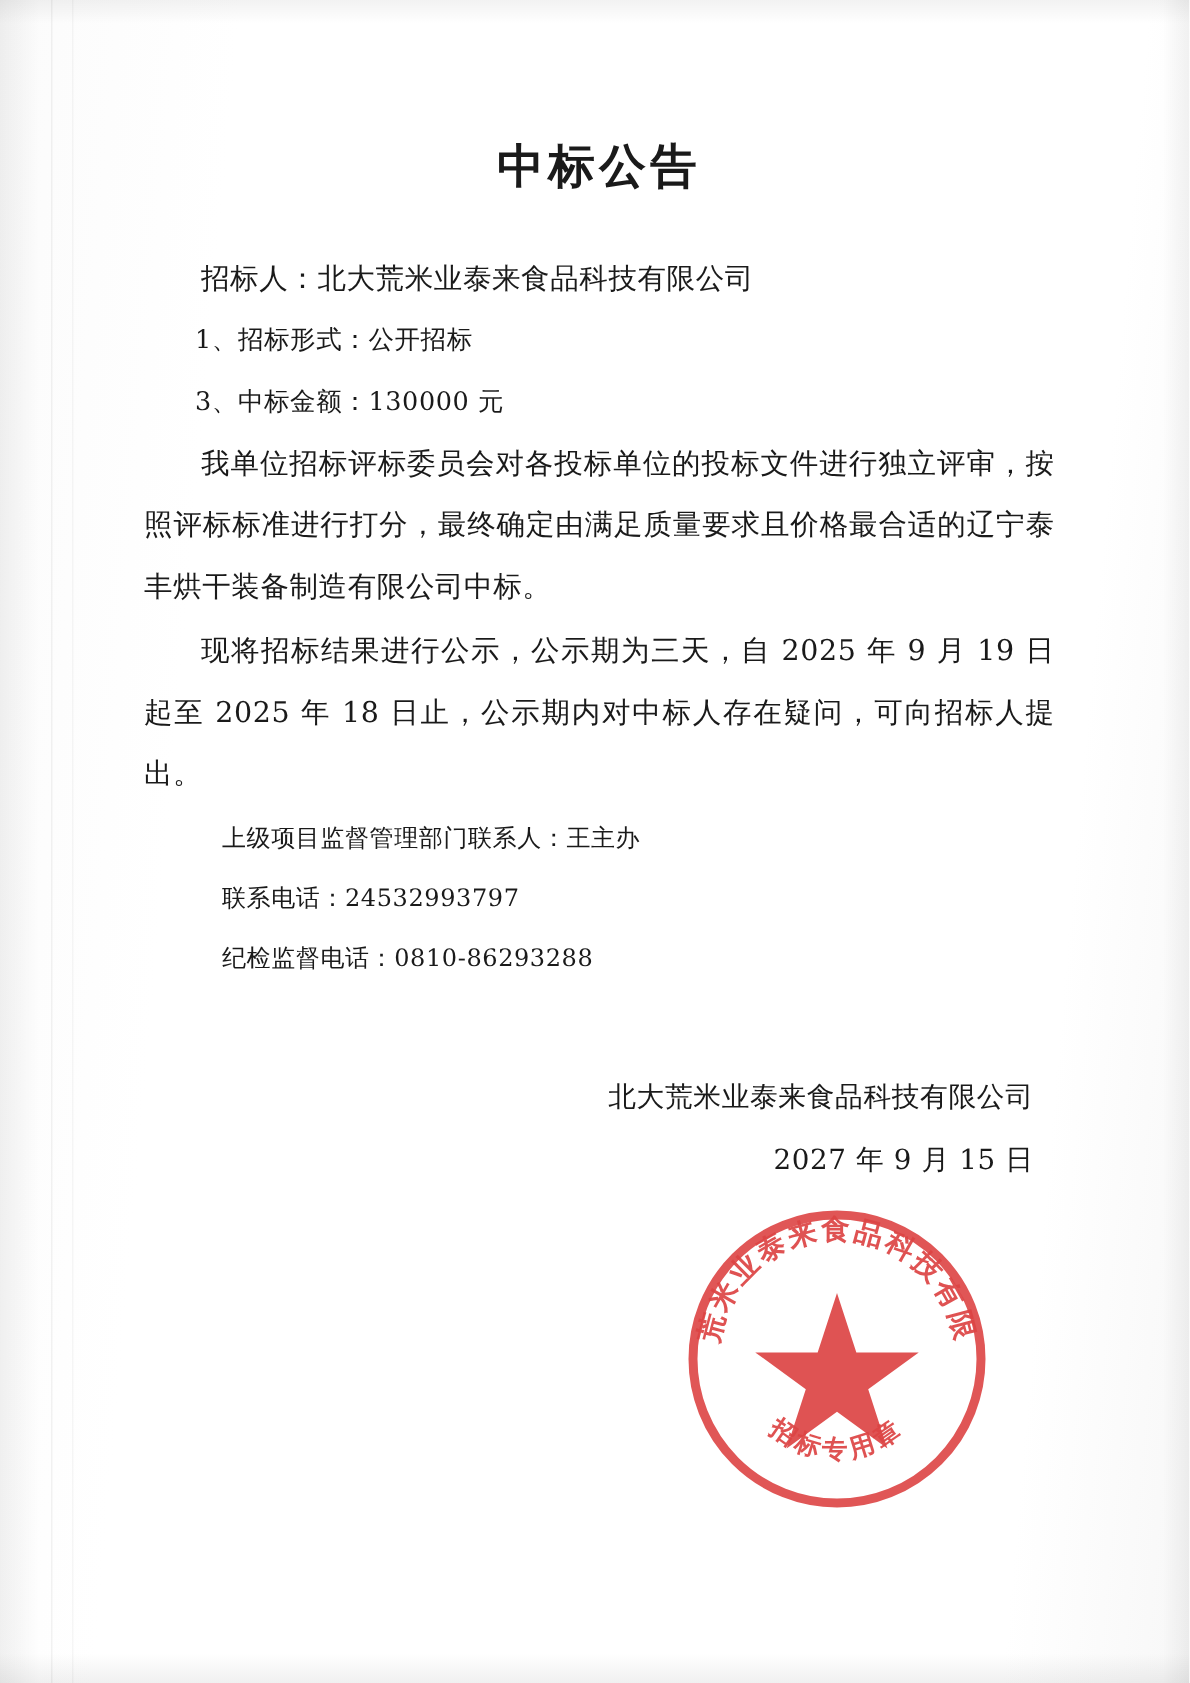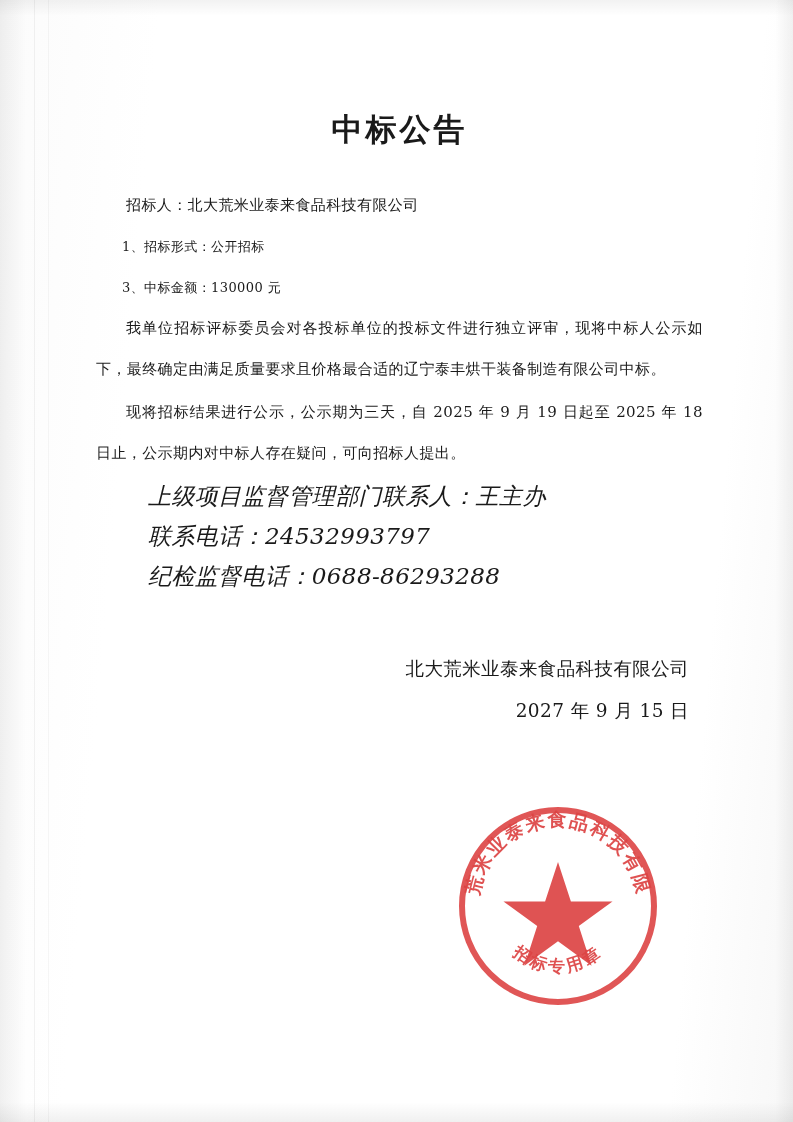--- a/index.html
+++ b/index.html
@@ -51,57 +51,56 @@
   .scan-bottom-shadow {
     position: absolute;
     bottom: 0; left: 0; right: 0; height: 20px;
     background: linear-gradient(to top, rgba(0,0,0,0.06), rgba(0,0,0,0));
   }
 
   .content {
     position: absolute;
     left: 96px;
     right: 90px;
-    top: 109px;
+    top: 90px;
   }
 
   .doc-title {
     text-align: center;
     font-size: 31px;
     font-weight: bold;
     letter-spacing: 3px;
     margin: 0 0 34px 0;
     font-family: "DejaVu Serif", "Liberation Serif", serif;
   }
 
   .para {
-    font-size: 15px;
+    font-size: 19px;
     line-height: 41px;
     text-indent: 2em;
     margin: 0 0 2px 0;
     text-align: justify;
     letter-spacing: 0.4px;
   }
   .para.tight { margin-bottom: 0; }
 
   .list-line {
-    font-size: 13px;
+    font-size: 17px;
     line-height: 41px;
     text-indent: 2em;
     margin: 0;
     letter-spacing: 0.4px;
   }
 
   .contact-line {
-    font-size: 23px;
+    font-size: 16px;
     line-height: 40px;
     margin: 0;
     padding-left: 52px;
     letter-spacing: 0.4px;
-    font-style: italic;
   }
 
   .email-link {
     text-decoration: underline;
     font-family: "DejaVu Serif", "Liberation Serif", serif;
   }
 
   .sign-block {
     margin-top: 52px;
     text-align: right;
@@ -142,26 +141,26 @@
 
   <div class="content">
 
     <h1 class="doc-title">中标公告</h1>
 
     <p class="para tight">招标人：北大荒米业泰来食品科技有限公司</p>
 
     <p class="list-line">1、招标形式：公开招标</p>
     <p class="list-line">3、中标金额：130000 元</p>
 
-    <p class="para">我单位招标评标委员会对各投标单位的投标文件进行独立评审，现将中标人公示如下，最终确定由满足质量要求且价格最合适的辽宁泰丰烘干装备制造有限公司中标。</p>
+    <p class="para">我单位招标评标委员会对各投标单位的投标文件进行独立评审，按照评标标准进行打分，最终确定由满足质量要求且价格最合适的辽宁泰丰烘干装备制造有限公司中标。</p>
     <p class="para">现将招标结果进行公示，公示期为三天，自 2025 年 9 月 19 日起至 2025 年 18 日止，公示期内对中标人存在疑问，可向招标人提出。</p>
 
     <p class="contact-line">上级项目监督管理部门联系人：王主办</p>
     <p class="contact-line">联系电话：24532993797</p>
-    <p class="contact-line">纪检监督电话：0688-86293288</p>
+    <p class="contact-line">纪检监督电话：0810-86293288</p>
 
     <div class="sign-block">
       <p class="sign-line">北大荒米业泰来食品科技有限公司</p>
       <p class="sign-line">2027 年 9 月 15 日</p>
     </div>
 
   </div>
 
   <div class="seal">
     <svg class="seal-wrap" width="212" height="212" viewBox="0 0 212 212" xmlns="http://www.w3.org/2000/svg">

